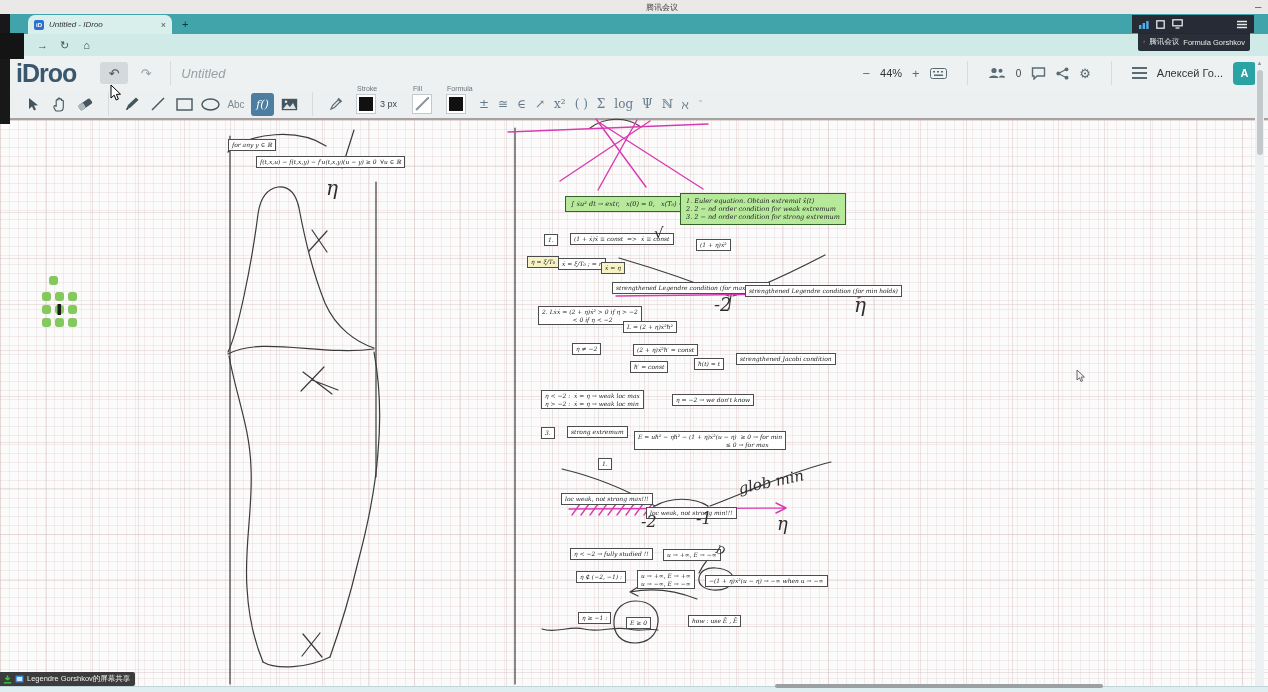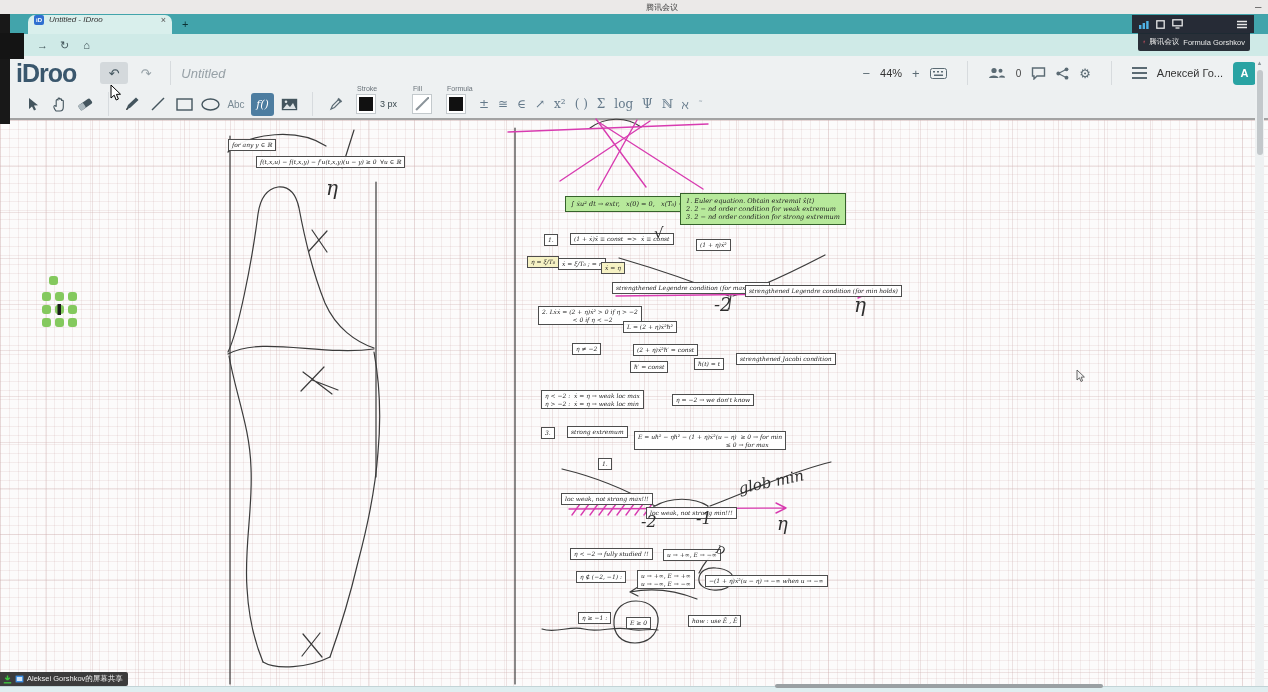--- a/index.html
+++ b/index.html
@@ -9,21 +9,21 @@
   
   .os-bar{position:absolute;left:0;top:0;width:1268px;height:14px;background:#ebe9e8;
           display:flex;align-items:center;justify-content:center;padding-left:28px;}
   .os-title{font-size:8px;color:#444;}
   .os-controls{position:absolute;right:4px;top:0;display:flex;gap:10px;font-size:9px;color:#333;line-height:14px;}
   .os-controls span{cursor:default;}
 
   
   .tabstrip{position:absolute;left:0;top:14px;width:1268px;height:20px;background:#42a4ab;}
   .tab{position:absolute;left:28px;top:1px;width:144px;height:19px;background:#d9efec;
-       border-radius:7px 7px 0 0;display:flex;padding:0 6px;box-sizing:border-box;gap:5px;}
+       border-radius:7px 7px 0 0;display:flex;align-items:center;padding:0 6px;box-sizing:border-box;gap:5px;}
   .favicon{width:10px;height:10px;background:#2f6fd0;border-radius:2px;color:#fff;font-size:6px;
            font-weight:bold;display:flex;align-items:center;justify-content:center;}
   .tab-title{font-size:8px;font-style:italic;color:#333;flex:1;white-space:nowrap;overflow:hidden;}
   .tab-close{font-size:9px;color:#555;}
   .newtab{position:absolute;left:182px;top:4px;font-size:11px;color:#0c3335;}
   .addressbar{position:absolute;left:0;top:34px;width:1268px;height:22px;background:#cfeae7;
               display:flex;align-items:center;gap:9px;padding-left:14px;box-sizing:border-box;}
   .nav-ic{font-size:11px;color:#3f5257;width:13px;text-align:center;}
   .urlpill{width:1014px;height:15px;background:#ddf1ee;border-radius:8px;display:flex;
            align-items:center;gap:5px;padding:0 8px;box-sizing:border-box;}
@@ -413,21 +413,21 @@
 
   <div class="share-badge">
     <svg width="9" height="9" viewBox="0 0 9 9">
         <path d="M4.5,0.5 V5 M4.5,5 L2.3,2.8 M4.5,5 L6.7,2.8" stroke="#3ec53e" stroke-width="1.4" fill="none"></path>
         <path d="M0.8,7.8 H8.2" stroke="#3ec53e" stroke-width="1.4"></path>
       </svg>
     <svg width="9" height="8" viewBox="0 0 9 8">
         <rect x="0.6" y="0.6" width="7.8" height="6.8" fill="#3b8de0"></rect>
         <rect x="1.8" y="2" width="5.4" height="4" fill="#cfe4f7"></rect>
       </svg>
-    <span class="share-text">Aleksei Gorshkov的屏幕共享</span>
+    <span class="share-text">Legendre Gorshkov的屏幕共享</span>
   </div>
 
   <div class="vscroll">
     <div class="arr">▲</div>
     <div class="thumb"></div>
   </div>
   <div class="hscroll"></div>
   <div class="bottom-strip"></div>
 
   <svg class="cursor" style="left:110px;top:84px;" width="14" height="18" viewBox="0 0 14 18">

